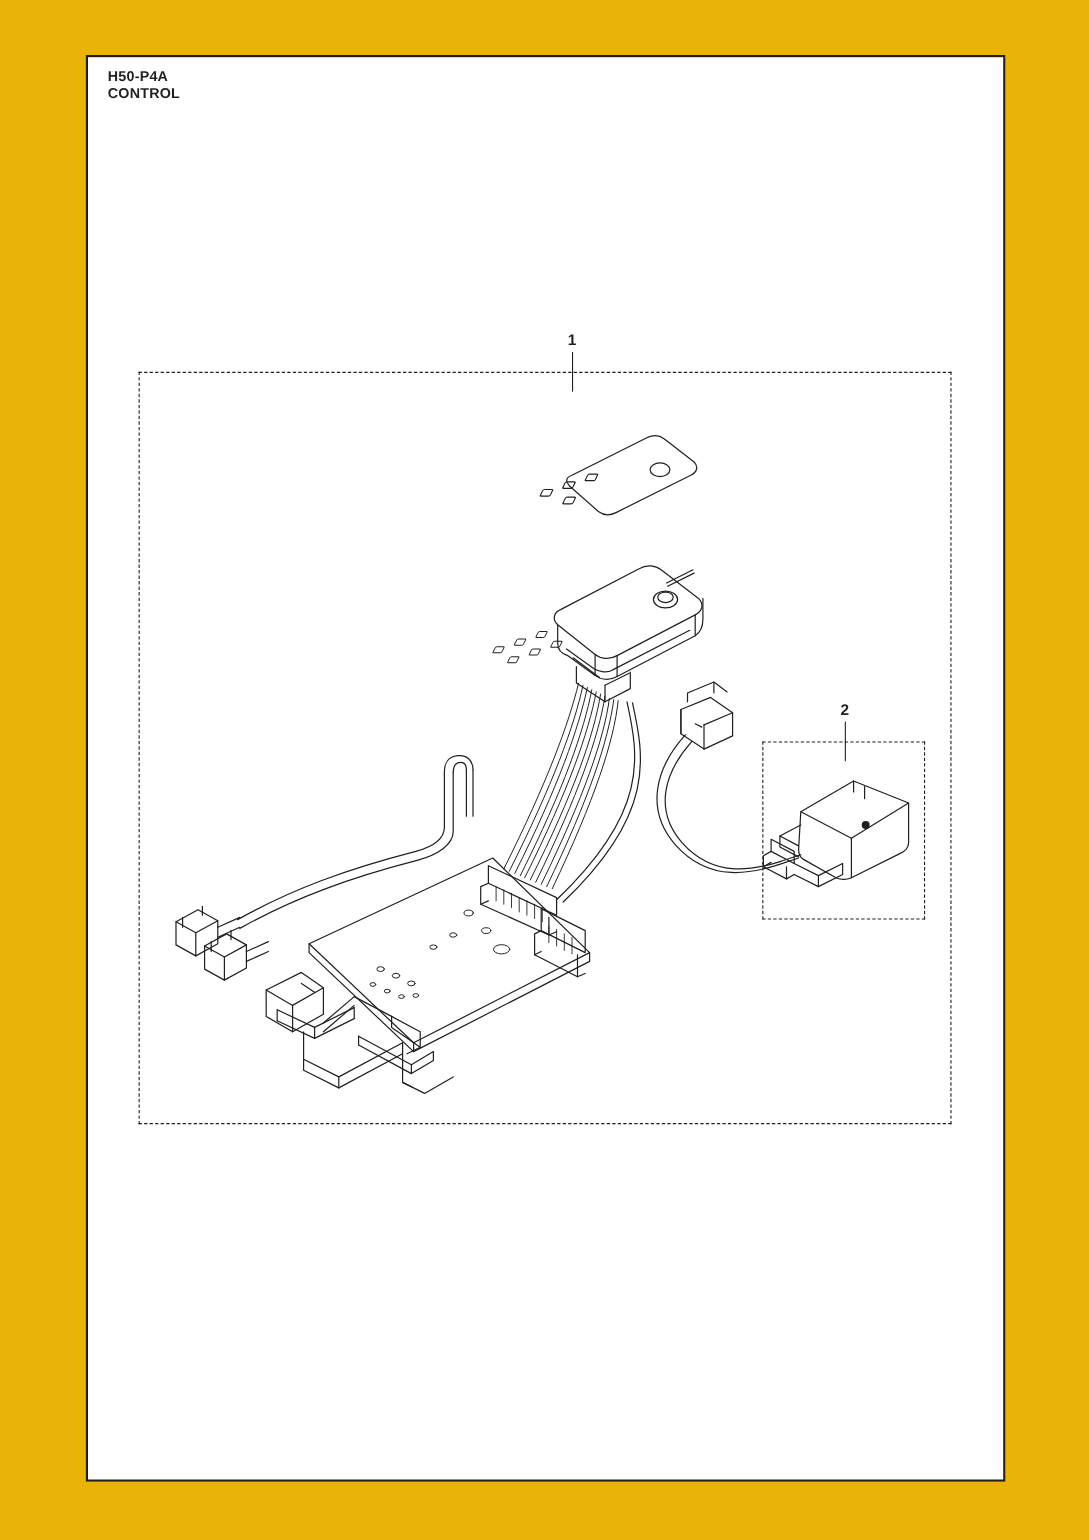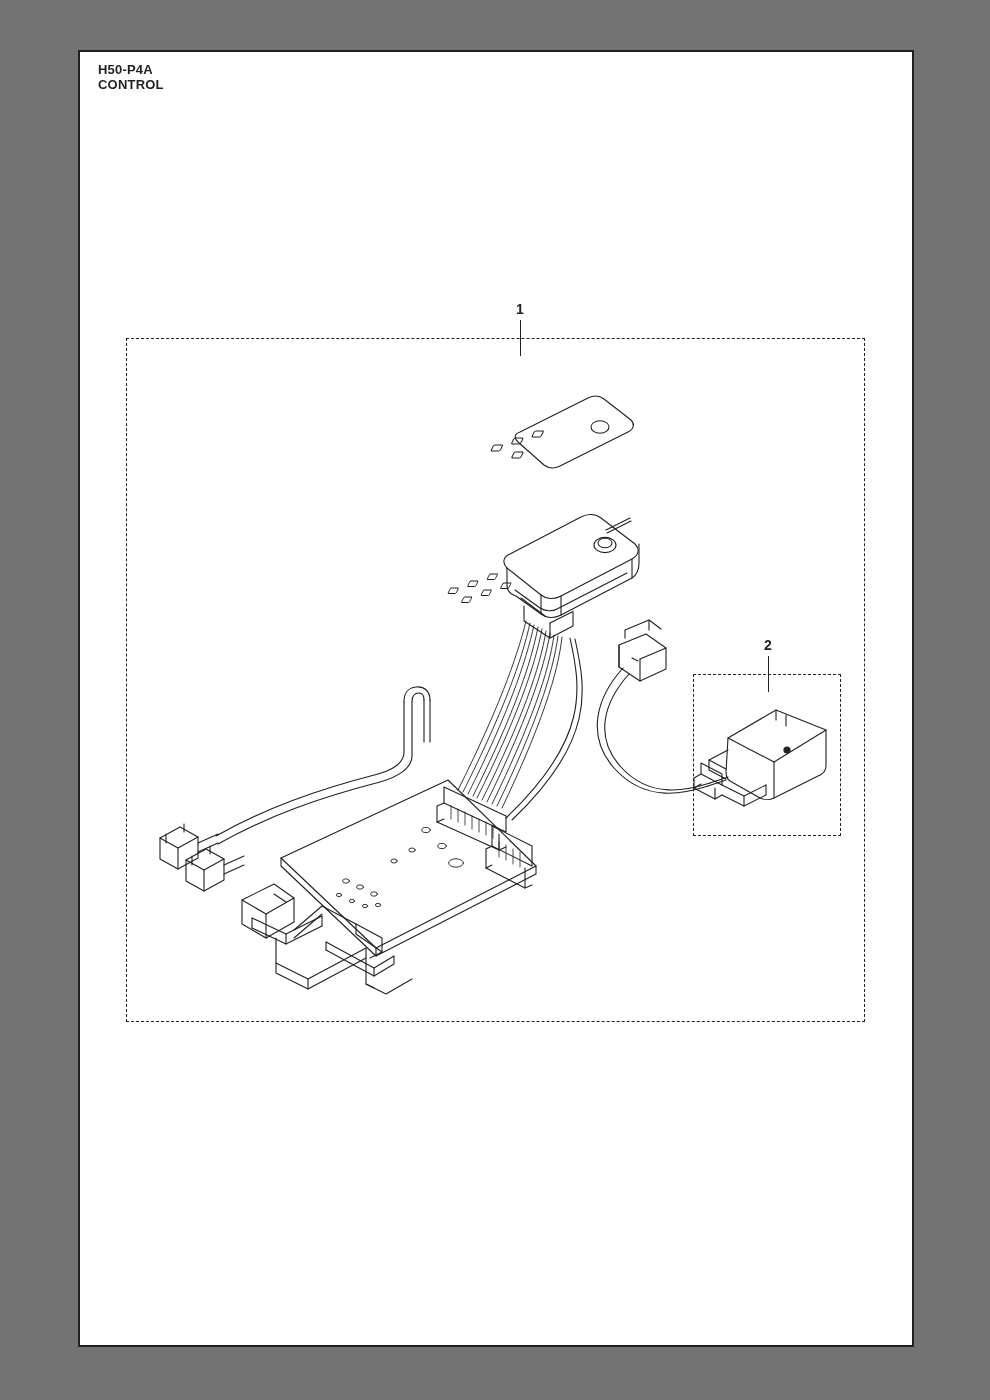--- a/index.html
+++ b/index.html
@@ -13,21 +13,21 @@
     font-family: "Liberation Sans", sans-serif;
     position: relative;
     overflow: hidden;
   }
 
   #page {
     position: absolute;
     left: 0; top: 0;
     width: 990px;
     height: 1400px;
-    background: #737373;
+    background: #eab308;
   }
 
   
   #page-frame {
     position: absolute;
     left: 78px;
     top: 50px;
     width: 836px;
     height: 1297px;
     border: 2px solid #231f20;

